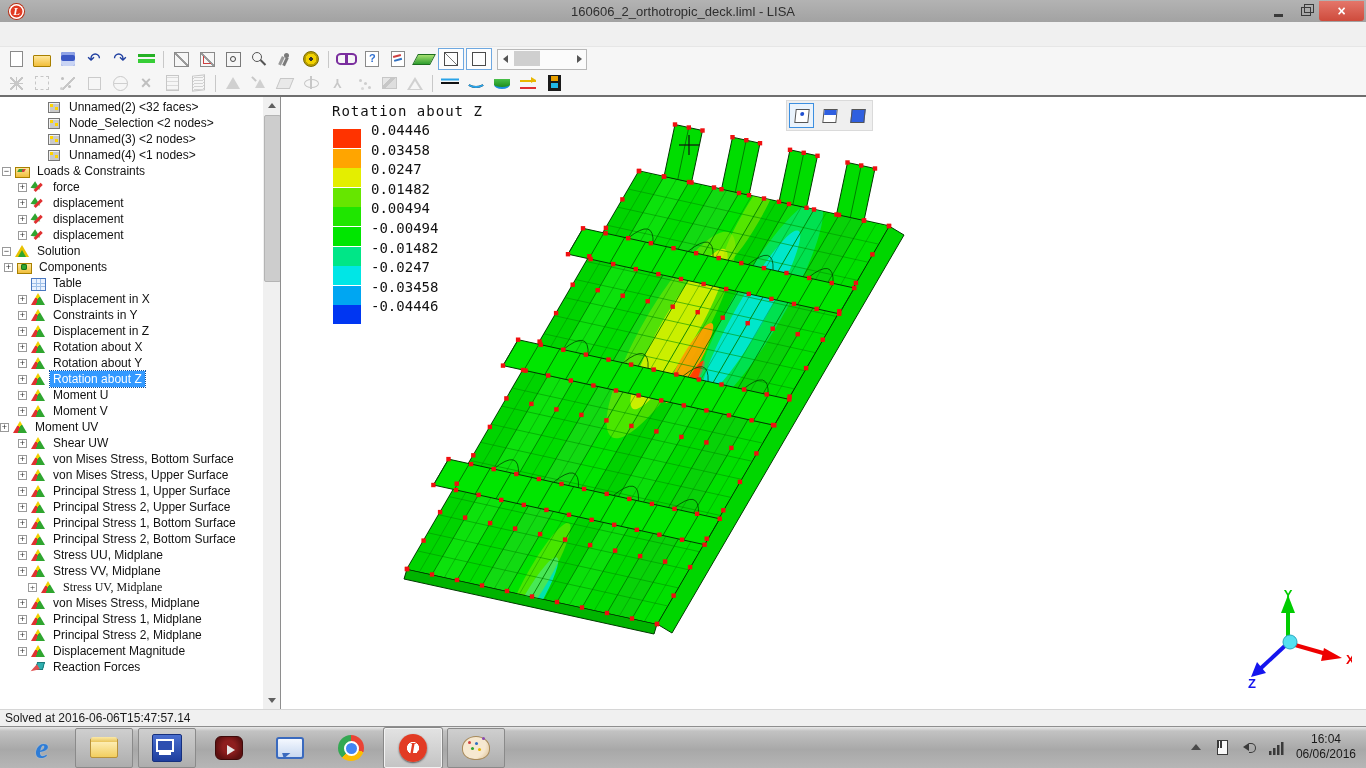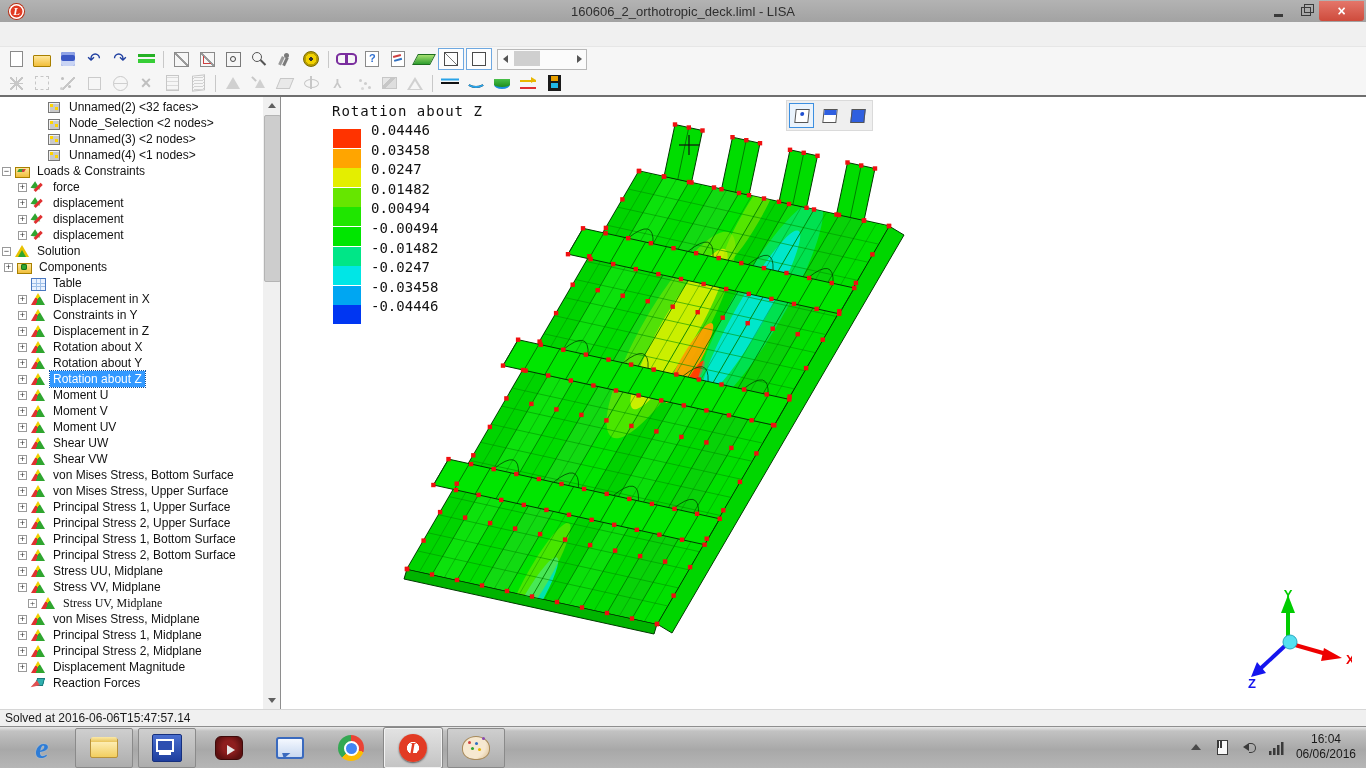--- a/index.html
+++ b/index.html
@@ -294,21 +294,21 @@
   <div id="main">
 
     <div id="tree-panel">
       <div id="tree-rows">
 
       <div class="trow" style="padding-left: 34px;">
             <span class="exp exp-none"></span>
             <span class="ticon i-selection-cube"></span>
             <span class="tlabel">Unnamed(2) &lt;32 faces&gt;</span>
           </div>
-          <div class="trow" style="padding-left: 34px; align-items: flex-end;">
+          <div class="trow" style="padding-left: 34px;">
             <span class="exp exp-none"></span>
             <span class="ticon i-selection-cube"></span>
             <span class="tlabel">Node_Selection &lt;2 nodes&gt;</span>
           </div>
           <div class="trow" style="padding-left: 34px;">
             <span class="exp exp-none"></span>
             <span class="ticon i-selection-cube"></span>
             <span class="tlabel">Unnamed(3) &lt;2 nodes&gt;</span>
           </div>
           <div class="trow" style="padding-left: 34px;">
@@ -389,34 +389,29 @@
           <div class="trow" style="padding-left: 18px;">
             <span class="exp exp-plus"></span>
             <span class="ticon i-result-contour"></span>
             <span class="tlabel">Moment U</span>
           </div>
           <div class="trow" style="padding-left: 18px;">
             <span class="exp exp-plus"></span>
             <span class="ticon i-result-contour"></span>
             <span class="tlabel">Moment V</span>
           </div>
-          <div class="trow" style="padding-left: 18px; text-align: center;">
+          <div class="trow" style=" text-align: center;">
             <span class="exp exp-plus"></span>
             <span class="ticon i-result-contour"></span>
             <span class="tlabel">Moment UV</span>
           </div>
           <div class="trow" style="padding-left: 18px;">
             <span class="exp exp-plus"></span>
             <span class="ticon i-result-contour"></span>
             <span class="tlabel">Shear UW</span>
-          </div>
-          <div class="trow" style="padding-left: 18px;">
-            <span class="exp exp-plus"></span>
-            <span class="ticon i-result-contour"></span>
-            <span class="tlabel">Shear VW</span>
           </div>
           <div class="trow" style="padding-left: 18px;">
             <span class="exp exp-plus"></span>
             <span class="ticon i-result-contour"></span>
             <span class="tlabel">von Mises Stress, Bottom Surface</span>
           </div>
           <div class="trow" style="padding-left: 18px;">
             <span class="exp exp-plus"></span>
             <span class="ticon i-result-contour"></span>
             <span class="tlabel">von Mises Stress, Upper Surface</span>

